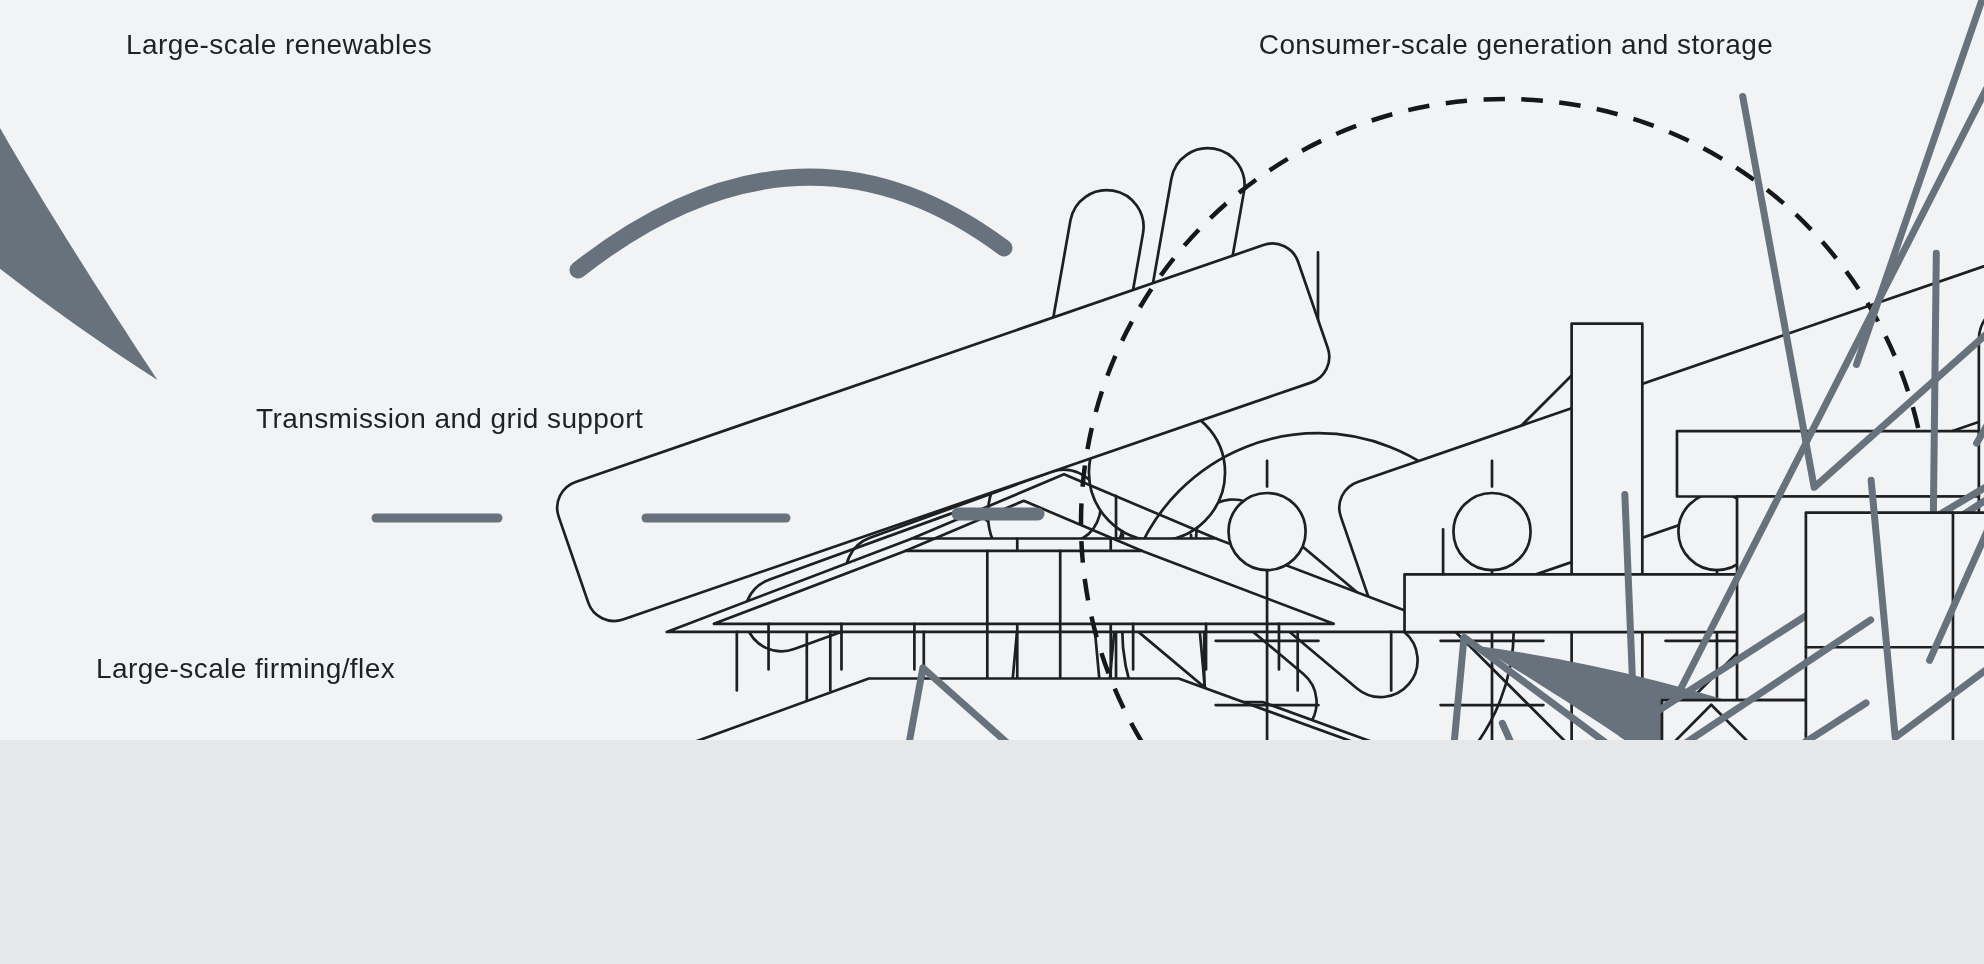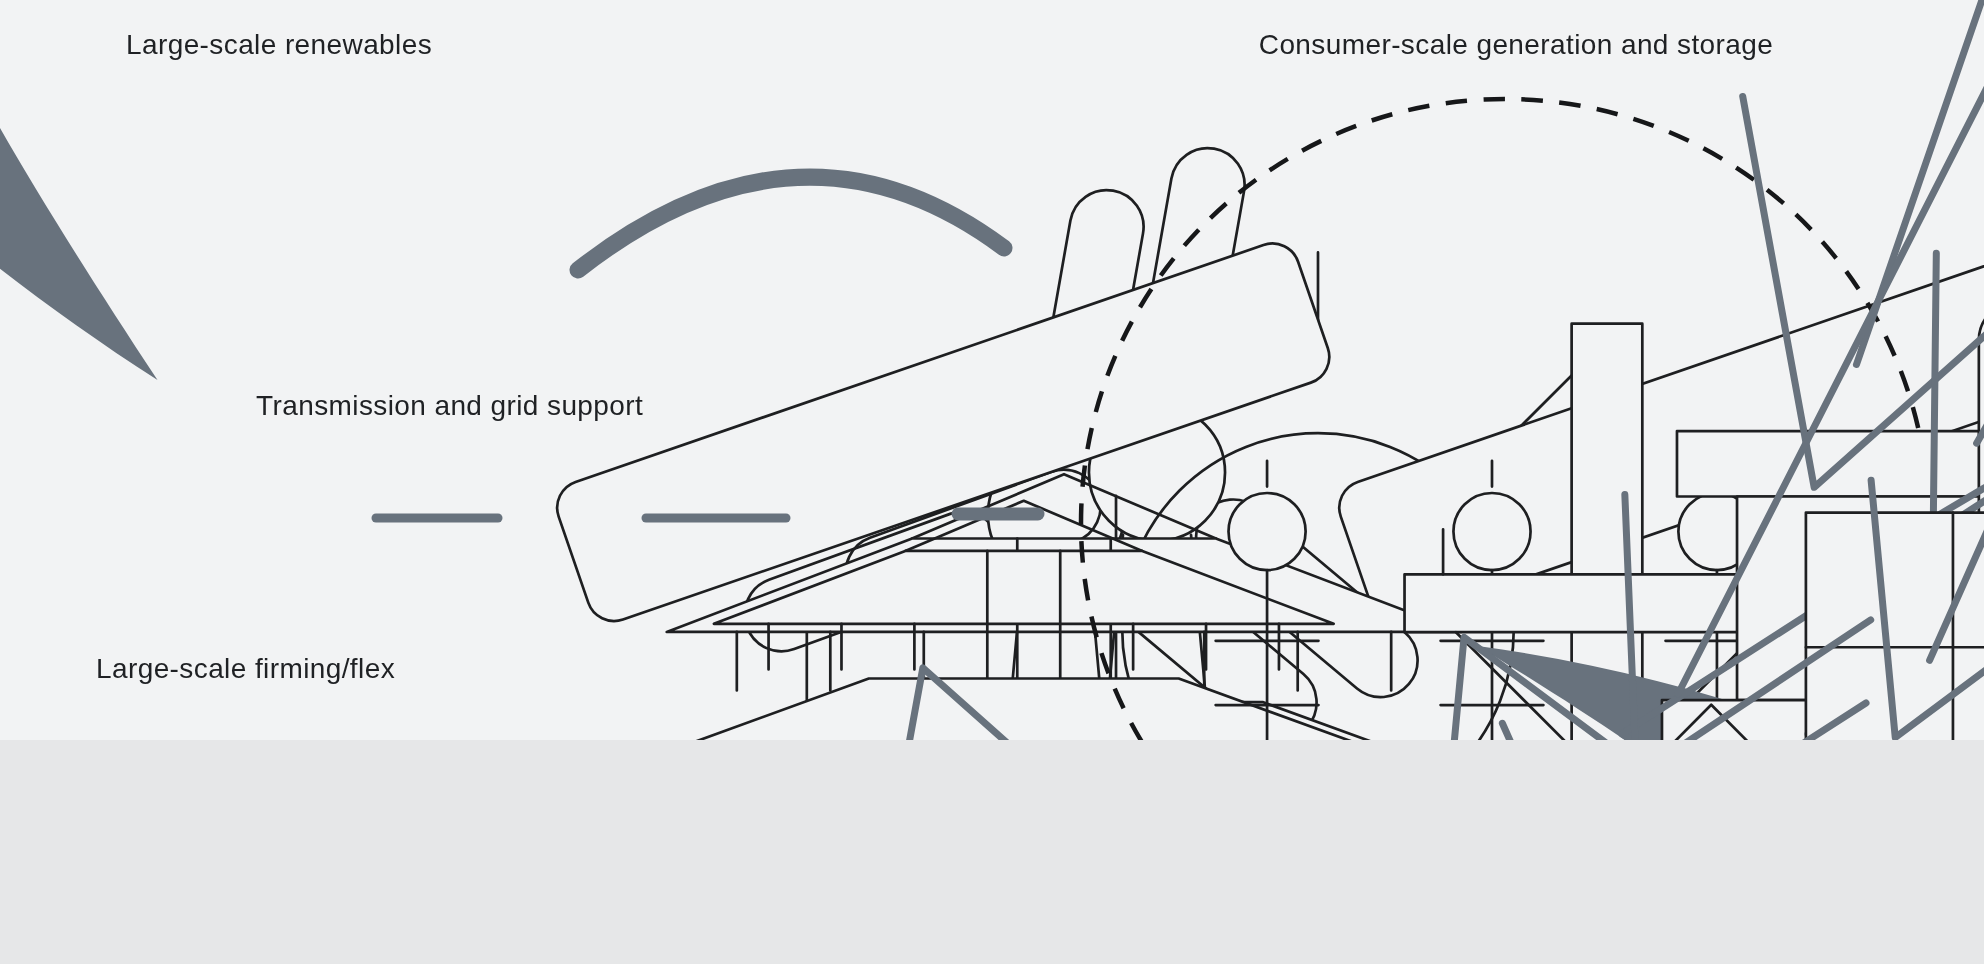--- a/index.html
+++ b/index.html
@@ -26,21 +26,21 @@
   .dashc{stroke:#161719;stroke-width:4.5;fill:none;stroke-dasharray:21.5 16.5;}
   #scene *{vector-effect:non-scaling-stroke;}
   use,symbol{overflow:visible;}
 </style>
 </head>
 <body>
 
 <div class="stage">
 
   <div class="title" style="left:126px;top:30px;">Large-scale renewables</div>
-  <div class="title" style="left:256px;top:391px;">Transmission and grid support</div>
+  <div class="title" style="left:256px;top:404px;">Transmission and grid support</div>
   <div class="title" style="left:96px;top:654px;">Large-scale firming/flex</div>
   <div class="title centered" style="left:1516px;top:30px;">Consumer-scale generation and storage</div>
 
   <svg id="scene" width="1984" height="964" viewBox="0 0 1984 964">
     <defs>
 
       <symbol id="turbine" viewBox="0 0 150 170">
         <rect class="ln" x="68.5" y="4" width="13" height="47" rx="6.5" transform="rotate(10 75 62)"></rect>
         <rect class="ln" x="68.5" y="4" width="13" height="47" rx="6.5" transform="rotate(130 75 62)"></rect>
         <rect class="ln" x="68.5" y="4" width="13" height="47" rx="6.5" transform="rotate(250 75 62)"></rect>

